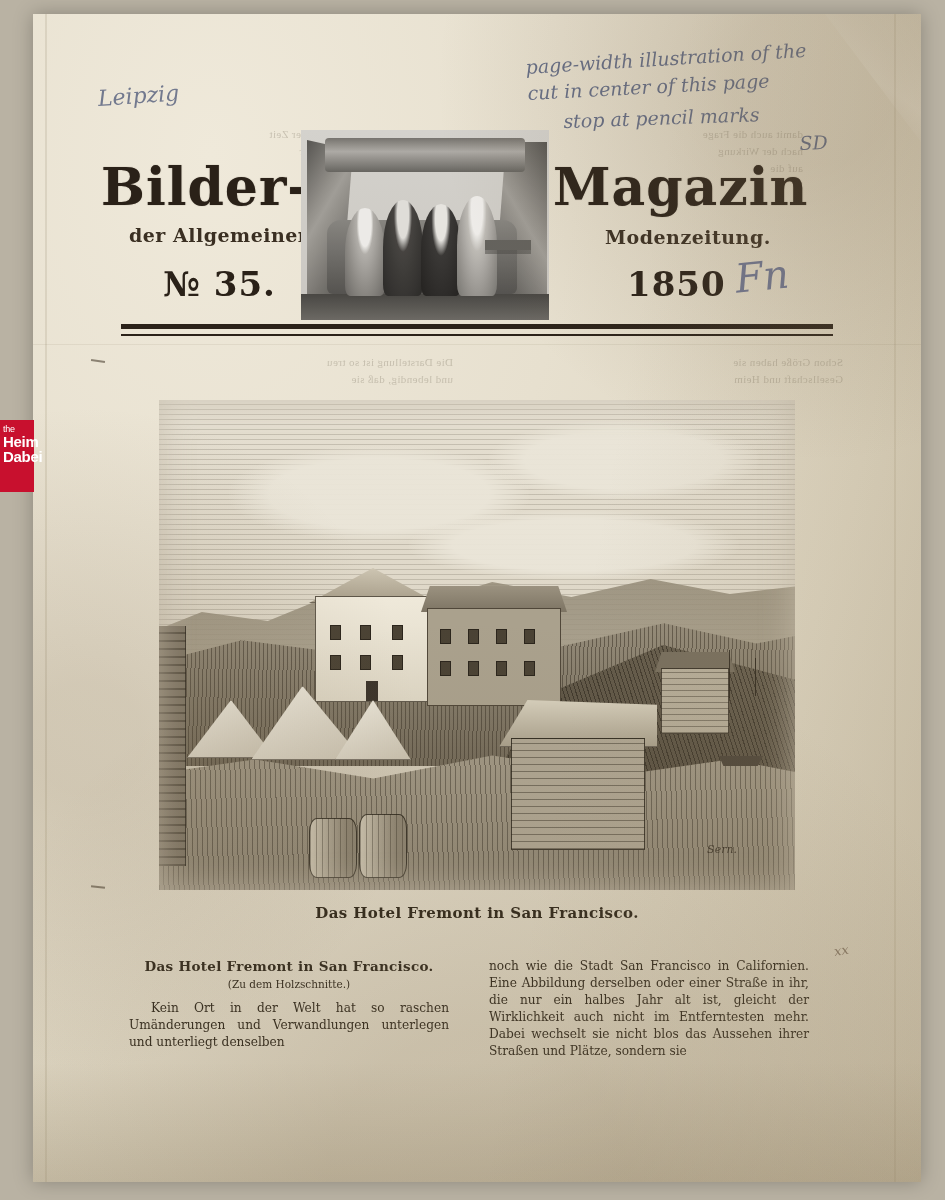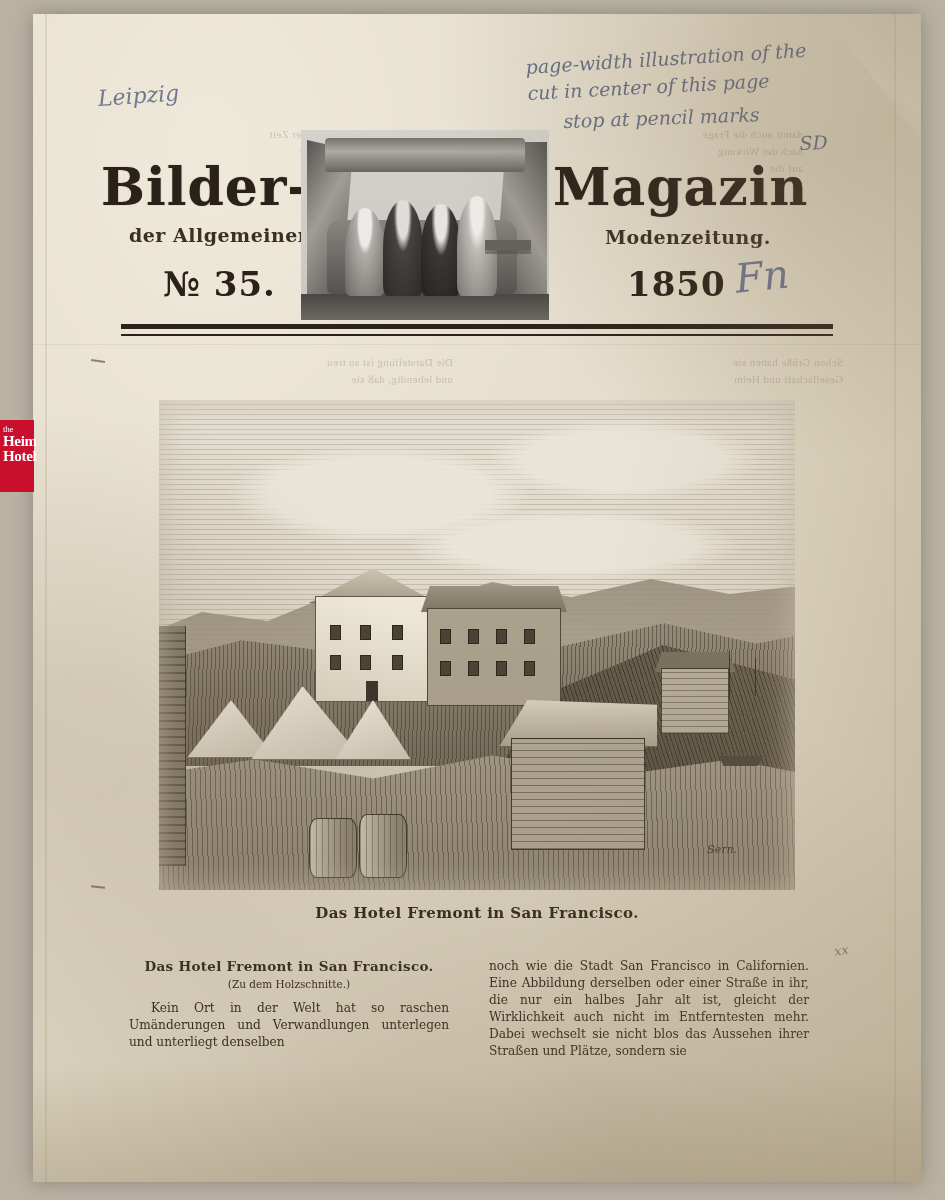--- a/index.html
+++ b/index.html
@@ -24,21 +24,21 @@
 
   
   .thf-logo {
     position: absolute;
     left: 0;
     top: 420px;
     width: 34px;
     height: 72px;
     background: #c8102e;
     color: #ffffff;
-    font-family: Liberation Serif, serif;
+    font-family: Liberation Sans, sans-serif;
     font-weight: bold;
     font-size: 15px;
     line-height: 15px;
     letter-spacing: -0.3px;
     text-align: left;
     padding: 4px 0 0 3px;
     box-sizing: border-box;
     z-index: 40;
   }
   .thf-logo .the {
@@ -565,16 +565,16 @@
 
     <div class="tick t1"></div>
     <div class="tick t2"></div>
 
     <div class="bottom-shade"></div>
   </div>
 
   <div class="thf-logo">
     <span class="the">the</span>
     <span>Heim</span><br>
-    <span>Hotel</span>
+    <span>Dabei</span>
   </div>
 
 </div>
 
 </body></html>

